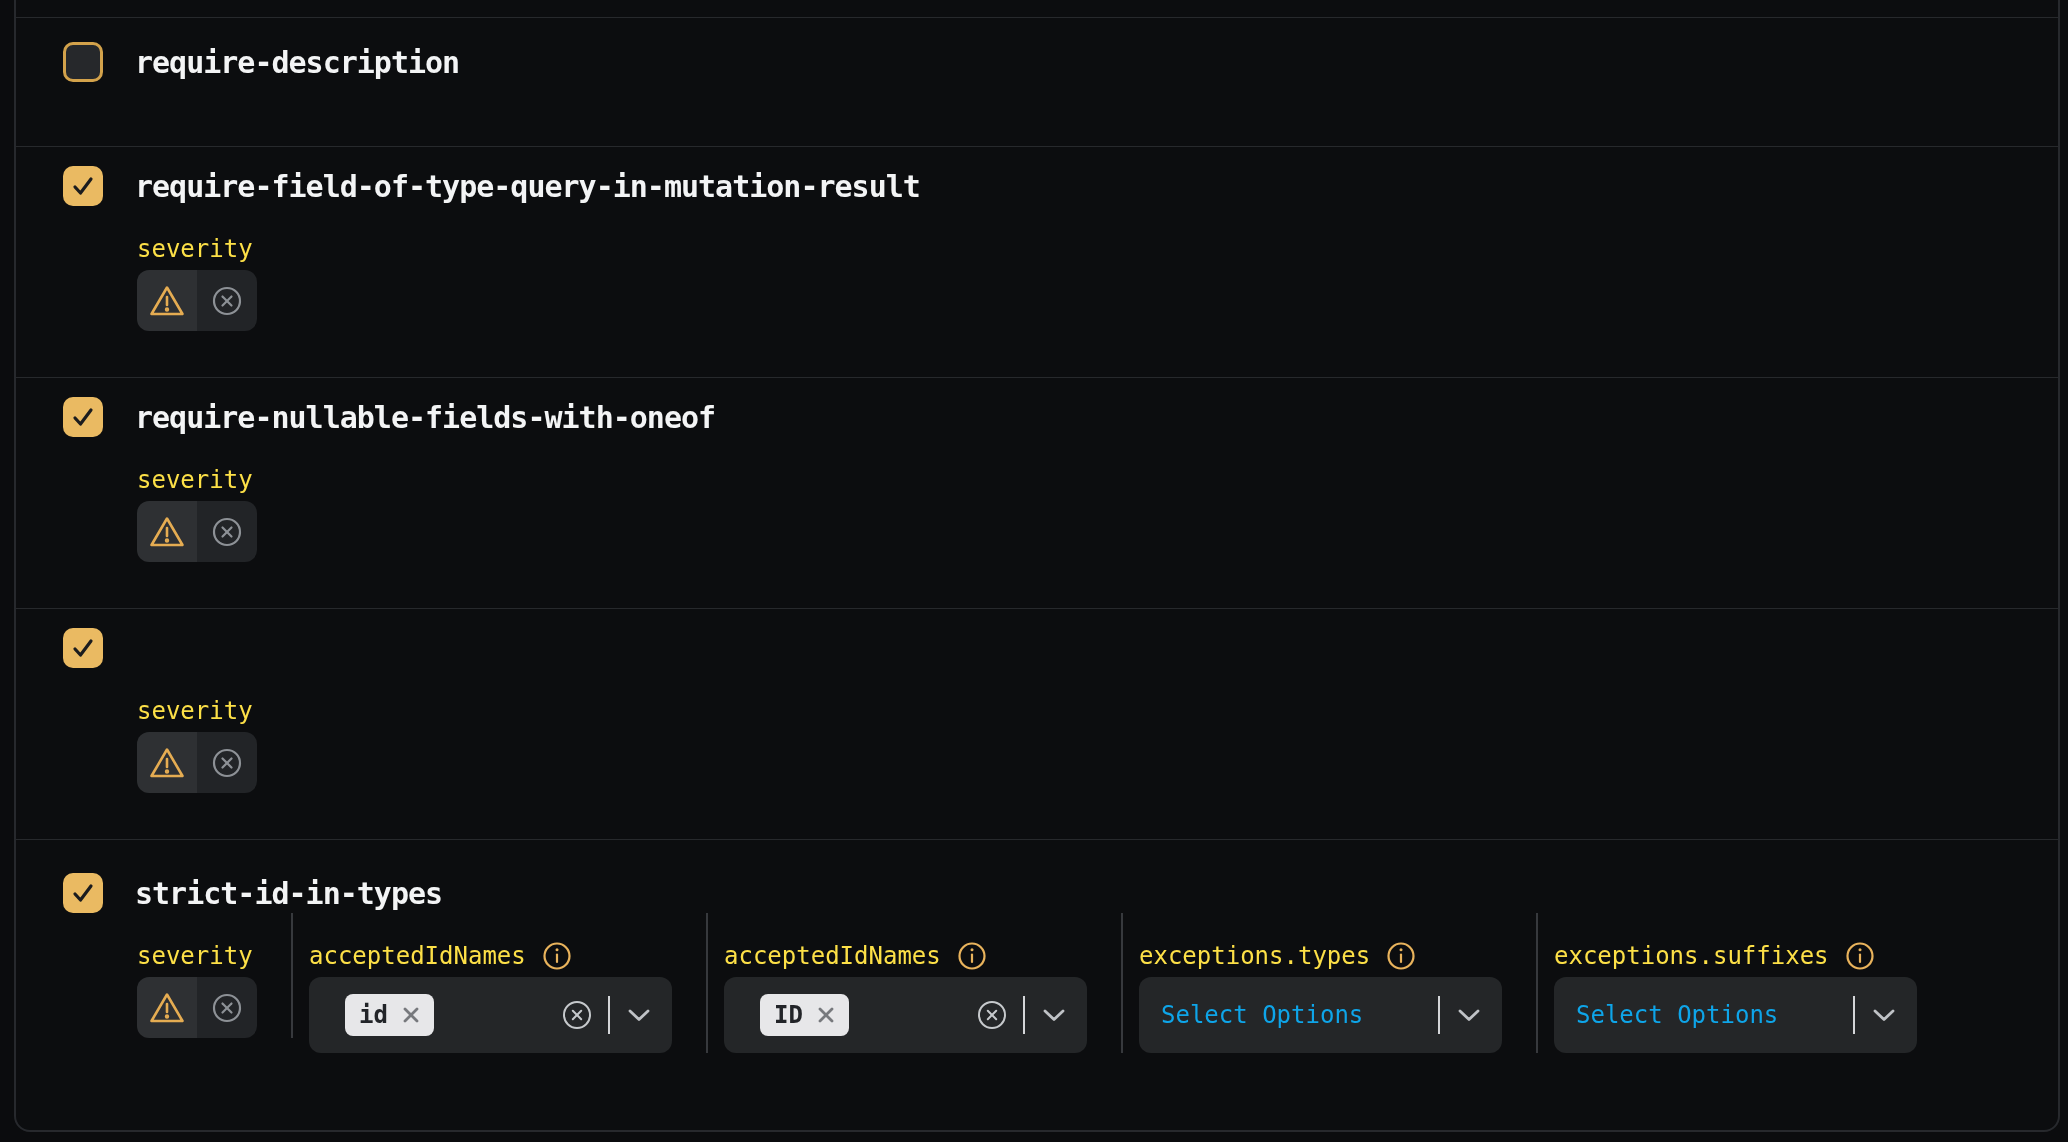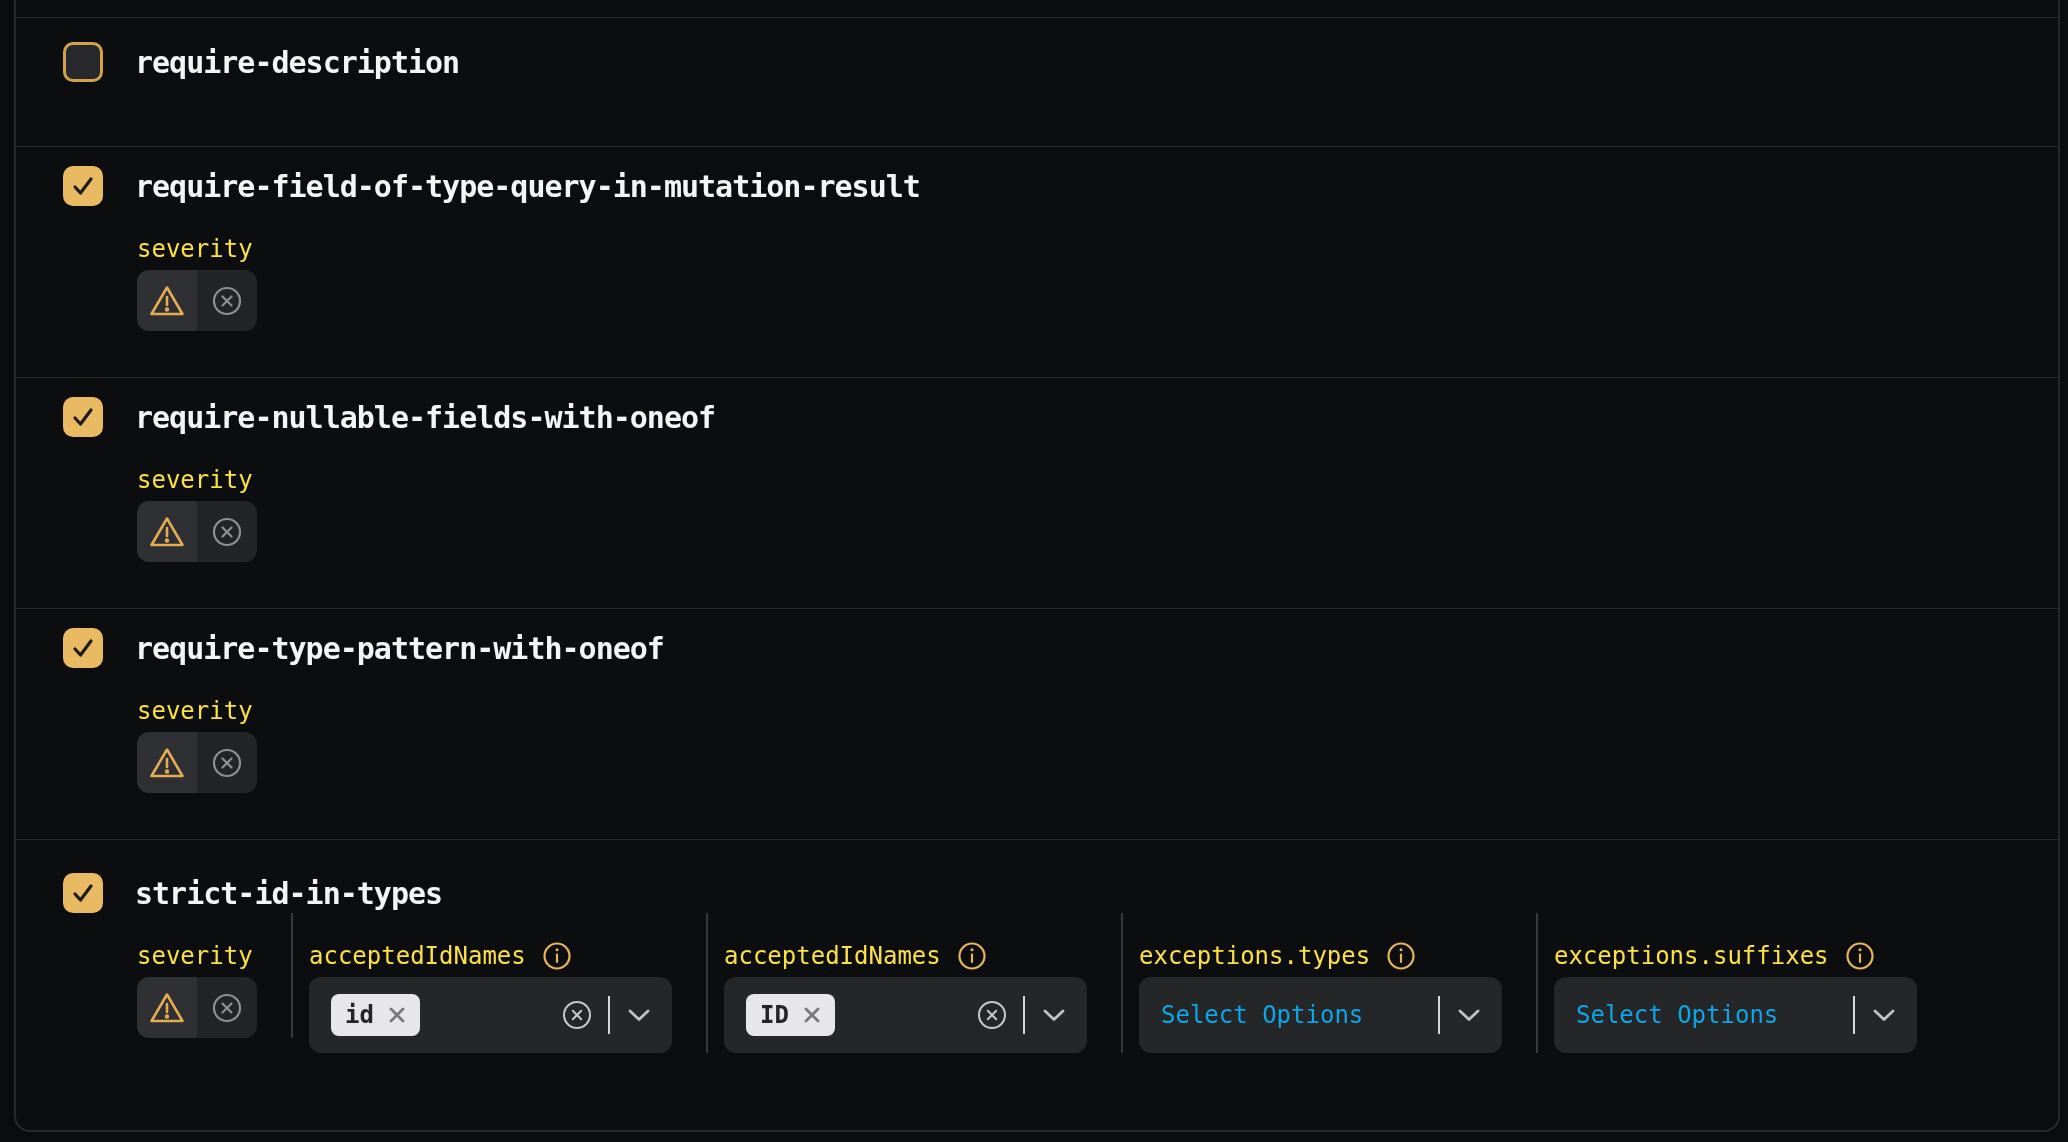--- a/index.html
+++ b/index.html
@@ -82,20 +82,21 @@
     padding: 0 0 0 22px;
     cursor: pointer;
   }
   .chip {
     height: 42px;
     background: #e7e7e9;
     border-radius: 8px;
     display: inline-flex; align-items: center;
     padding: 0 14px;
     gap: 14px;
+    margin-left: 14px;
   }
   .chip-text { font-size: 24px; font-weight: bold; color: #222428; }
   .chip-x { color: #77797d; display: inline-flex; cursor: pointer; }
   .clear-btn { margin-left: auto; color: #c6c9cc; display: inline-flex; cursor: pointer; }
   .ms-divider {
     width: 2px; height: 38px;
     background: #d4d6d9;
     margin: 0 18px 0 16px;
     flex: 0 0 auto;
   }
@@ -180,21 +181,20 @@
     </div>
   </section>
 
   <section class="rule rule-mid">
     <div class="rule-header">
       <span class="checkbox checked">
         <svg width="26" height="26" viewBox="0 0 26 26" fill="none" stroke-width="3.2" stroke-linecap="round" stroke-linejoin="round">
             <polyline points="5,14 10.5,20 21,6"></polyline>
           </svg>
       </span>
-      <span class="rule-title">require-type-pattern-with-oneof</span>
     </div>
     <div class="rule-body">
       <div class="opt-label-row">
           <span class="opt-label">severity</span>
         </div>
       <div class="seg">
         <button class="seg-btn seg-warn">
           <svg width="38" height="34" viewBox="0 0 38 34" fill="none" stroke="currentColor" stroke-width="2.6" stroke-linecap="round" stroke-linejoin="round">
               <path d="M19 3.5 L34.5 30 H3.5 Z"></path>
               <line x1="19" y1="13" x2="19" y2="21"></line>

